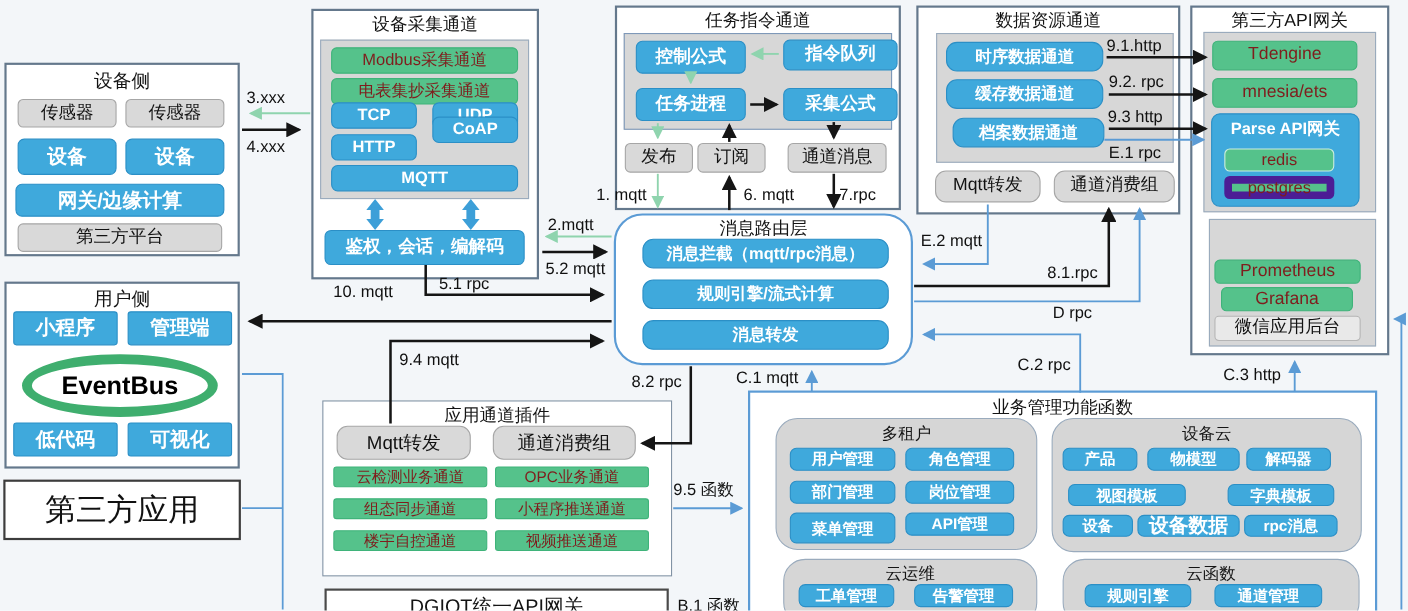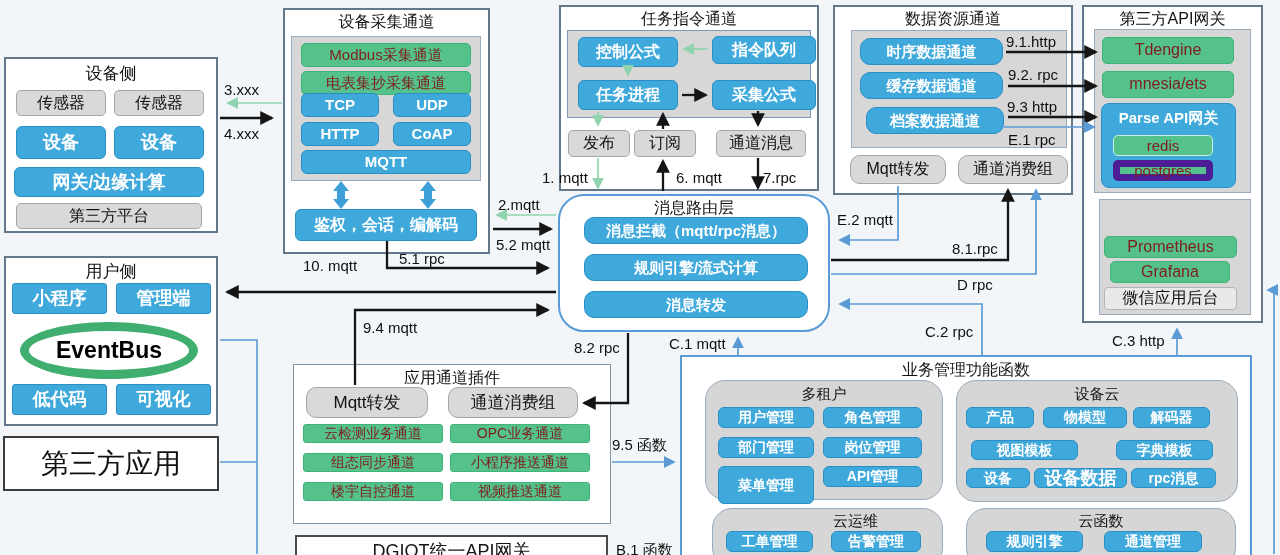--- a/index.html
+++ b/index.html
@@ -39,21 +39,21 @@
   <div class="chip grayc" style="left:16px;top:203px;width:186px;height:26px;font-size:16px">第三方平台</div>
 
   <div class="box" style="left:283px;top:8px;width:207px;height:246px"></div>
   <div class="title" style="left:283px;top:12px;width:207px">设备采集通道</div>
   <div class="panel" style="left:291px;top:36px;width:190px;height:145px"></div>
   <div class="chip green" style="left:301px;top:43px;width:170px;height:24px">Modbus采集通道</div>
   <div class="chip green" style="left:301px;top:71px;width:170px;height:24px">电表集抄采集通道</div>
   <div class="chip blue" style="left:301px;top:93px;width:78px;height:24px;top:93px">TCP</div>
   <div class="chip blue" style="left:393px;top:93px;width:78px;height:24px">UDP</div>
   <div class="chip blue" style="left:301px;top:122px;width:78px;height:24px">HTTP</div>
-  <div class="chip blue" style="left:393px;top:122px;width:78px;height:24px">CoAP</div>
+  <div class="chip blue" style="left:393px;top:106px;width:78px;height:24px">CoAP</div>
   <div class="chip blue" style="left:301px;top:150px;width:170px;height:24px">MQTT</div>
   <div class="chip blue" style="left:295px;top:209px;width:182px;height:32px;font-size:16px">鉴权，会话，编解码</div>
 
   <div class="box" style="left:559px;top:5px;width:260px;height:186px"></div>
   <div class="title" style="left:559px;top:9px;width:260px">任务指令通道</div>
   <div class="panel" style="left:567px;top:30px;width:244px;height:88px;border-color:#7e98b8"></div>
   <div class="chip blue" style="left:578px;top:37px;width:100px;height:30px;font-size:16px">控制公式</div>
   <div class="chip blue" style="left:712px;top:36px;width:104px;height:28px;font-size:16px">指令队列</div>
   <div class="chip blue" style="left:578px;top:80px;width:100px;height:30px;font-size:16px">任务进程</div>
   <div class="chip blue" style="left:712px;top:80px;width:104px;height:30px;font-size:16px">采集公式</div>
@@ -115,36 +115,36 @@
 
   <div class="bluebox" style="left:680px;top:355px;width:572px;height:208px"></div>
   <div class="title" style="left:680px;top:360px;width:572px">业务管理功能函数</div>
 
   <div class="rpanel" style="left:705px;top:380px;width:238px;height:120px"></div>
   <div class="title" style="left:705px;top:385px;width:238px;font-size:15px">多租户</div>
   <div class="chip blue" style="left:718px;top:407px;width:96px;height:21px;font-size:14px">用户管理</div>
   <div class="chip blue" style="left:823px;top:407px;width:99px;height:21px;font-size:14px">角色管理</div>
   <div class="chip blue" style="left:718px;top:437px;width:96px;height:21px;font-size:14px">部门管理</div>
   <div class="chip blue" style="left:823px;top:437px;width:99px;height:21px;font-size:14px">岗位管理</div>
-  <div class="chip blue" style="left:718px;top:466px;width:96px;height:38px;font-size:14px">菜单管理</div>
+  <div class="chip blue" style="left:718px;top:466px;width:96px;height:28px;font-size:14px">菜单管理</div>
   <div class="chip blue" style="left:823px;top:466px;width:99px;height:21px;font-size:14px">API管理</div>
 
   <div class="rpanel" style="left:956px;top:380px;width:282px;height:122px"></div>
   <div class="title" style="left:956px;top:385px;width:282px;font-size:15px">设备云</div>
   <div class="chip blue" style="left:966px;top:407px;width:68px;height:21px;font-size:14px">产品</div>
   <div class="chip blue" style="left:1043px;top:407px;width:84px;height:21px;font-size:14px">物模型</div>
   <div class="chip blue" style="left:1133px;top:407px;width:77px;height:21px;font-size:14px">解码器</div>
   <div class="chip blue" style="left:971px;top:440px;width:107px;height:20px;font-size:14px">视图模板</div>
   <div class="chip blue" style="left:1116px;top:440px;width:97px;height:20px;font-size:14px">字典模板</div>
   <div class="chip blue" style="left:966px;top:468px;width:64px;height:20px;font-size:14px">设备</div>
   <div class="chip blue" style="left:1034px;top:468px;width:93px;height:20px;font-size:18px">设备数据</div>
   <div class="chip blue" style="left:1131px;top:468px;width:85px;height:20px;font-size:14px">rpc消息</div>
 
   <div class="rpanel" style="left:712px;top:508px;width:231px;height:60px"></div>
-  <div class="title" style="left:740px;top:512px;width:231px;font-size:15px">云运维</div>
+  <div class="title" style="left:712px;top:512px;width:231px;font-size:15px">云运维</div>
   <div class="chip blue" style="left:726px;top:531px;width:87px;height:21px;font-size:14px">工单管理</div>
   <div class="chip blue" style="left:831px;top:531px;width:90px;height:21px;font-size:14px">告警管理</div>
 
   <div class="rpanel" style="left:966px;top:508px;width:270px;height:60px"></div>
   <div class="title" style="left:966px;top:512px;width:270px;font-size:15px">云函数</div>
   <div class="chip blue" style="left:986px;top:531px;width:97px;height:21px;font-size:14px">规则引擎</div>
   <div class="chip blue" style="left:1104px;top:531px;width:98px;height:21px;font-size:14px">通道管理</div>
 
   <div class="lbl" style="left:224px;top:81px">3.xxx</div>
   <div class="lbl" style="left:224px;top:125px">4.xxx</div>

